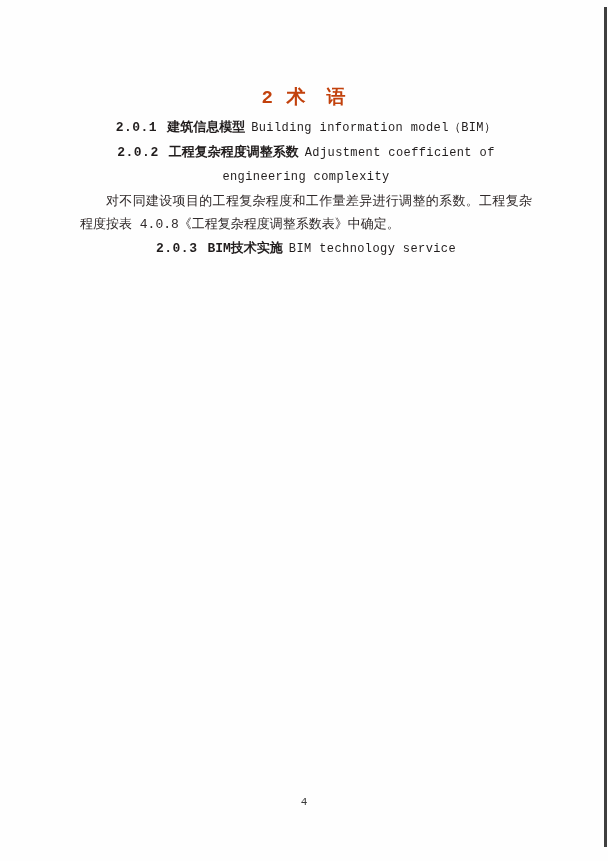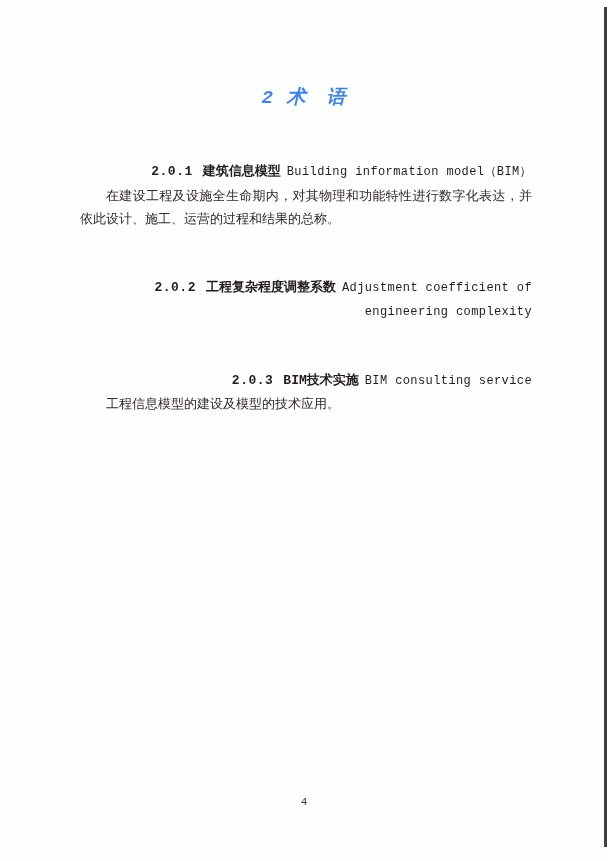--- a/index.html
+++ b/index.html
@@ -24,40 +24,38 @@
     background: #3f3f3f;
   }
   .doc-title {
     position: absolute;
     top: 71px;
     left: 0;
     width: 100%;
     text-align: center;
     font-size: 19px;
     font-weight: bold;
-    color: #3b82f6;
+    color: #c2410c;
     white-space: pre;
     letter-spacing: 1px;
-    font-style: italic;
   }
   .content {
     position: absolute;
     left: 80px;
     top: 116px;
     width: 452px;
     font-size: 13px;
     line-height: 23.5px;
     color: #302a2a;
     text-align: justify;
   }
   .term-heading {
     font-weight: bold;
     color: #211d1d;
-    text-align: right;
-    margin-top: 44px;
+    text-align: center;
   }
   .term-number {
     margin-right: 10px;
     letter-spacing: 0.5px;
   }
   .term-zh {
     margin-right: 6px;
   }
   .term-en {
     font-weight: normal;
@@ -83,30 +81,29 @@
 <div class="page">
 
   <div class="scan-edge-line"></div>
 
   <h1 class="doc-title">2 术　语</h1>
 
   <div class="content">
 
     <div class="term-block">
       <div class="term-heading"><span class="term-number">2.0.1</span><span class="term-zh">建筑信息模型</span><span class="term-en">Building information model（BIM）</span></div>
-      <div class="term-definition">在建设工程及设施全生命期内，对其物理和功能特性进行数字化表达，并依此设计、施工、运营的过程和结果的总称。</div>
     </div>
 
     <div class="term-block">
       <div class="term-heading"><span class="term-number">2.0.2</span><span class="term-zh">工程复杂程度调整系数</span><span class="term-en">Adjustment coefficient of engineering complexity</span></div>
+      <div class="term-definition">对不同建设项目的工程复杂程度和工作量差异进行调整的系数。工程复杂程度按表 4.0.8《工程复杂程度调整系数表》中确定。</div>
     </div>
 
     <div class="term-block">
-      <div class="term-heading"><span class="term-number">2.0.3</span><span class="term-zh">BIM技术实施</span><span class="term-en">BIM consulting service</span></div>
-      <div class="term-definition">工程信息模型的建设及模型的技术应用。</div>
+      <div class="term-heading"><span class="term-number">2.0.3</span><span class="term-zh">BIM技术实施</span><span class="term-en">BIM technology service</span></div>
     </div>
 
     <div class="term-block">
     </div>
 
     <div class="term-block">
     </div>
 
   </div>
 

